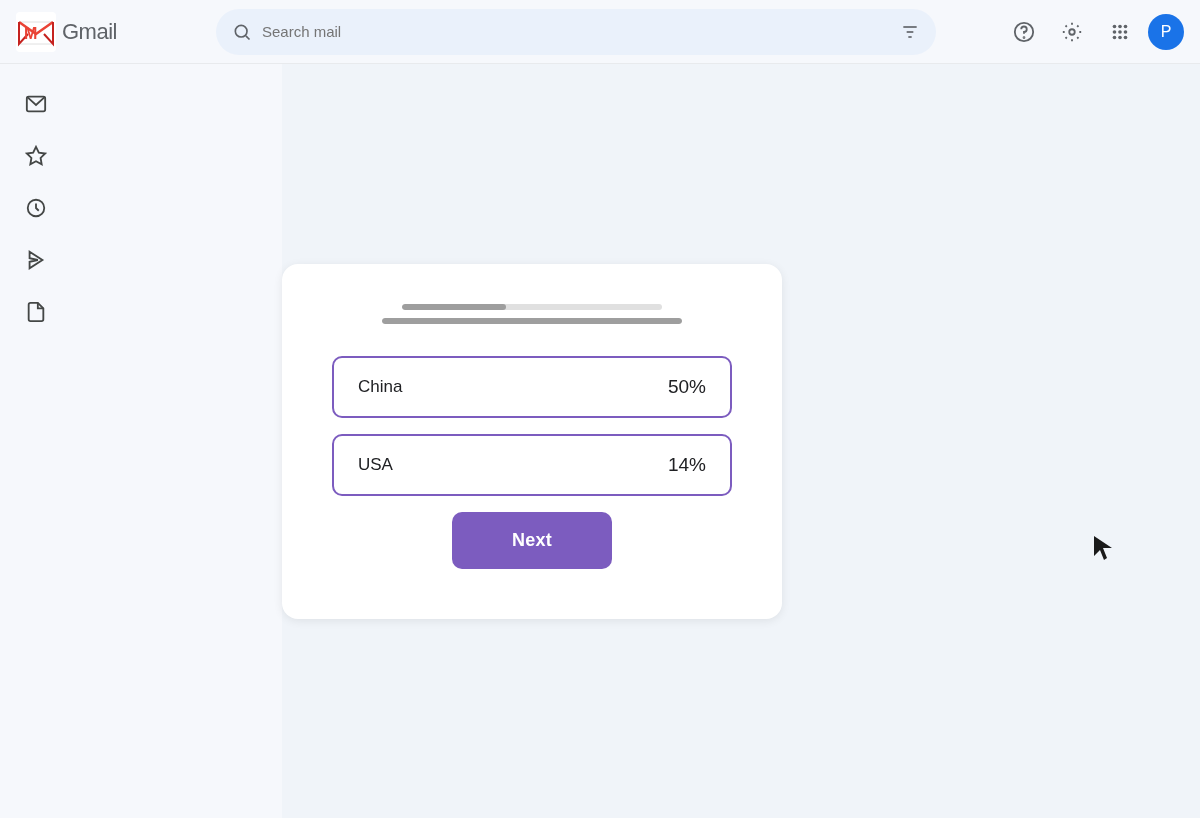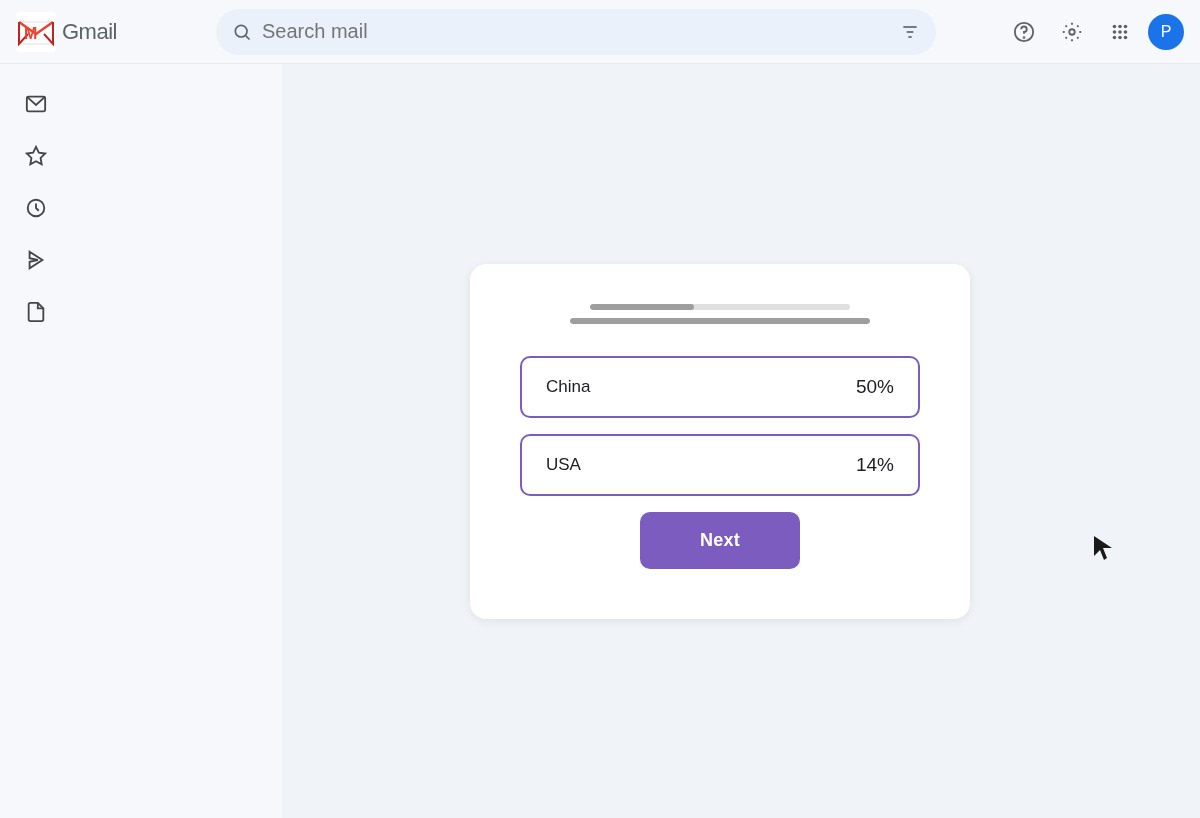--- a/index.html
+++ b/index.html
@@ -46,21 +46,21 @@
       background: #eaf1fb;
       border-radius: 24px;
       padding: 0 16px;
       height: 46px;
       gap: 10px;
     }
     .search-bar input {
       border: none;
       background: transparent;
       outline: none;
-      font-size: 20px;
+      font-size: 15px;
       color: #c2410c;
       flex: 1;
     }
     .topbar-right {
       margin-left: auto;
       display: flex;
       align-items: center;
       gap: 8px;
     }
     .icon-btn {
@@ -121,21 +121,21 @@
       background: #f6f8fc;
       border-right: none;
     }
 
     
     .main-content {
       flex: 1;
       background: #f0f4f9;
       display: flex;
       align-items: center;
-      justify-content: flex-end;
+      justify-content: flex-start;
     }
 
     
     .card {
       background: white;
       border-radius: 16px;
       padding: 40px 50px 50px;
       width: 500px;
       display: flex;
       flex-direction: column;

